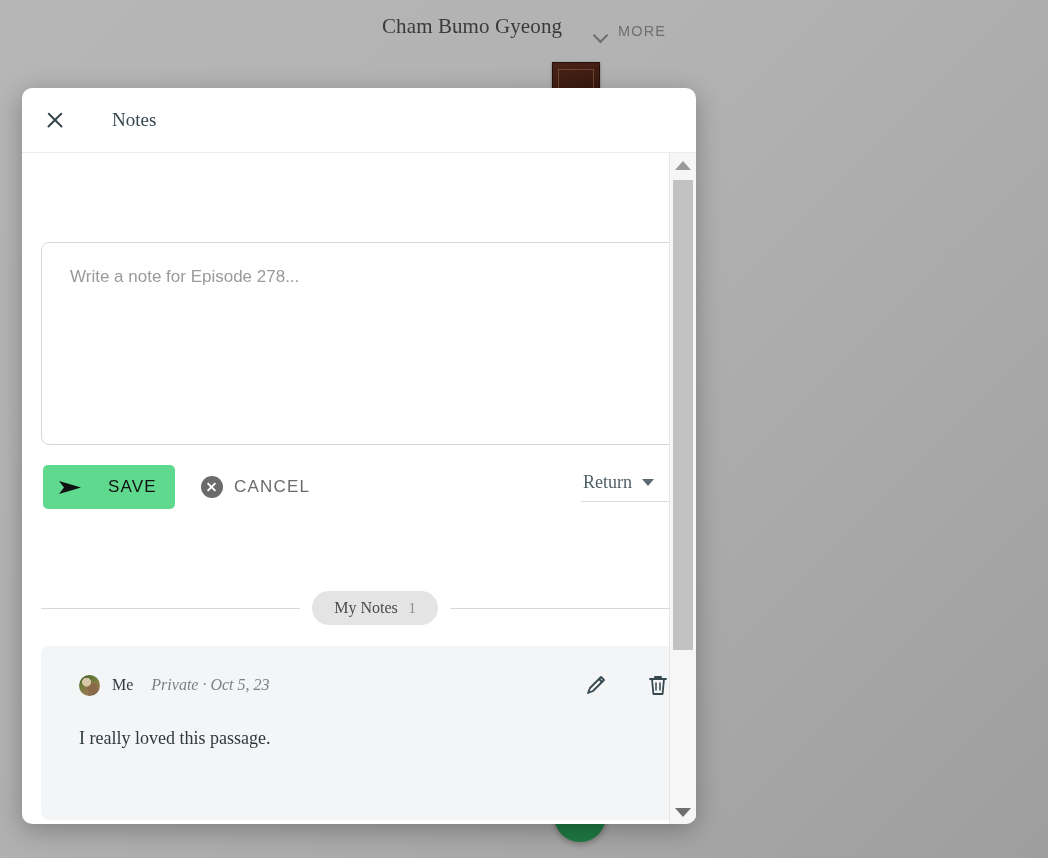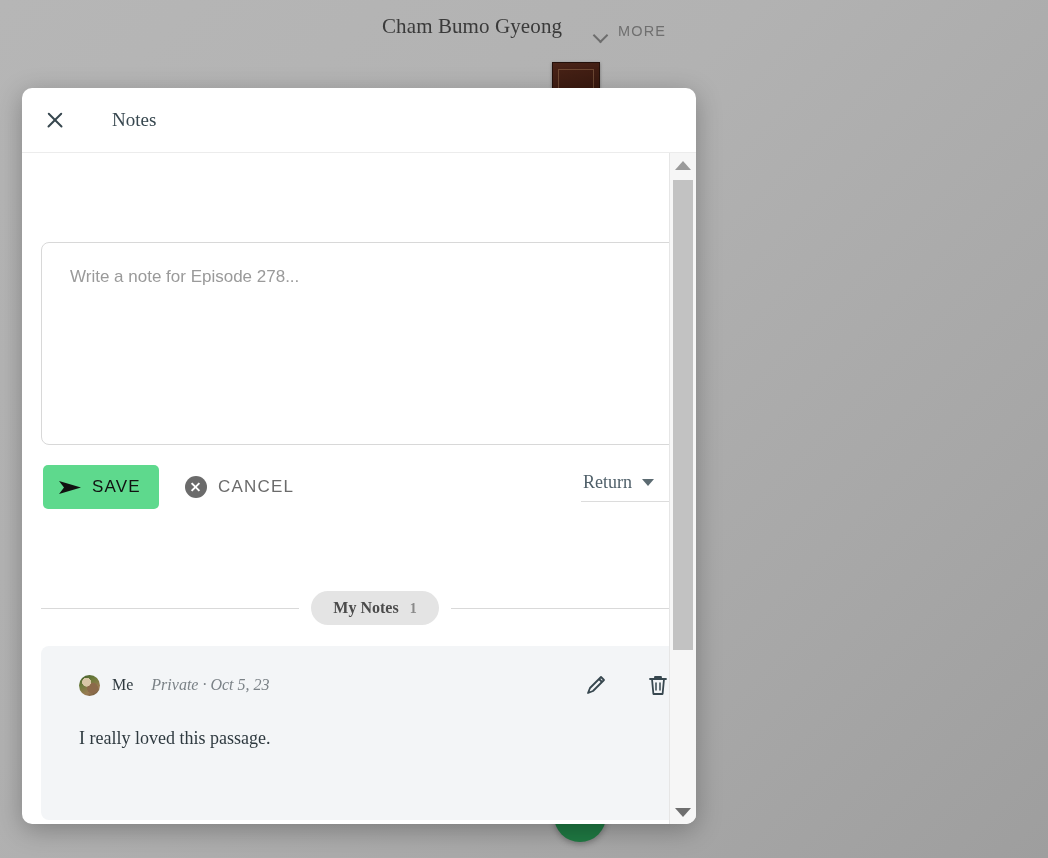--- a/index.html
+++ b/index.html
@@ -194,21 +194,21 @@
     left: 21px;
     top: 311px;
     width: 666px;
     height: 46px;
     display: flex;
     align-items: center;
   }
   .save-btn {
     display: flex;
     align-items: center;
-    gap: 11px;
+    gap: 27px;
     height: 44px;
     padding: 0 18px 0 16px;
     border: none;
     border-radius: 5px;
     background: #5ed98d;
     cursor: pointer;
     font-family: "Liberation Sans", sans-serif;
   }
   .send-glyph {
     width: 22px; height: 17px;
@@ -287,21 +287,20 @@
   }
   .sd-line { flex: 1; height: 1px; background: #d9d9d9; }
   .sd-pill {
     display: flex;
     align-items: baseline;
     gap: 11px;
     background: #e4e4e4;
     border-radius: 18px;
     padding: 8px 22px;
     margin: 0 12px;
-    font-weight: bold;
   }
   .sd-title {
     font-size: 16px;
     color: #4b4b4b;
     font-family: "Liberation Serif", serif;
   }
   .sd-count {
     font-size: 14px;
     color: #8a8a8a;
     font-family: "Liberation Serif", serif;

